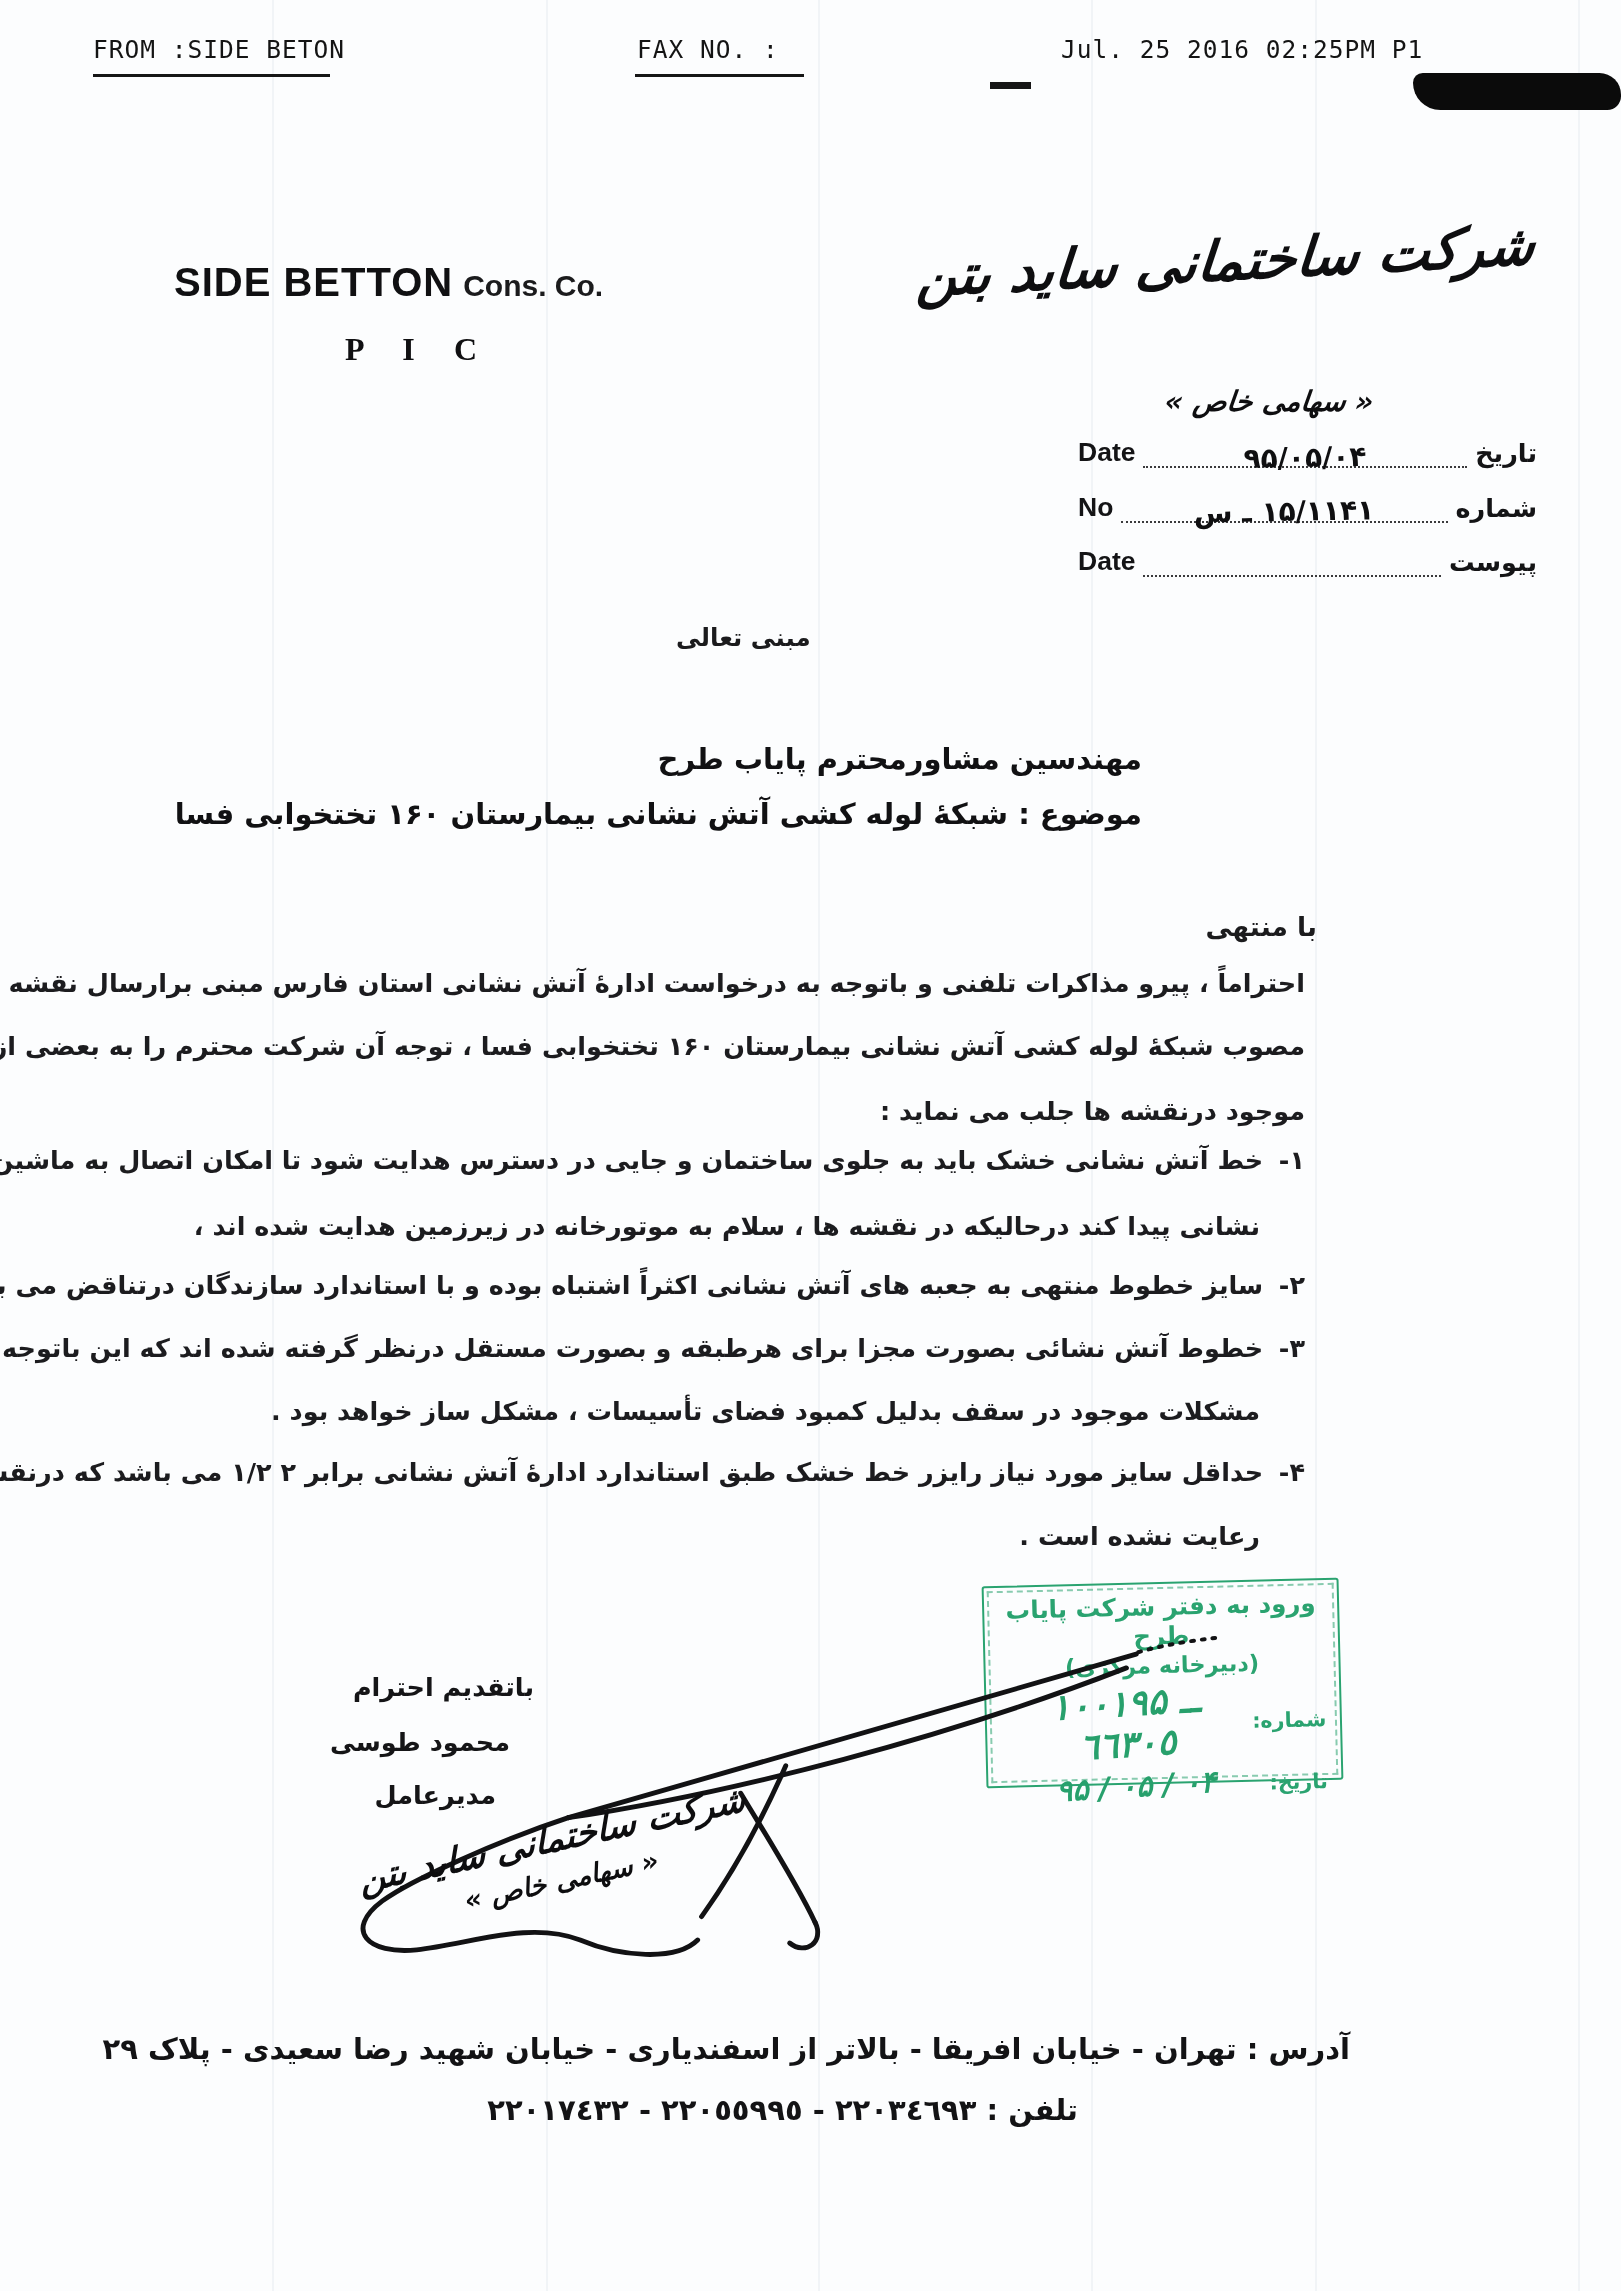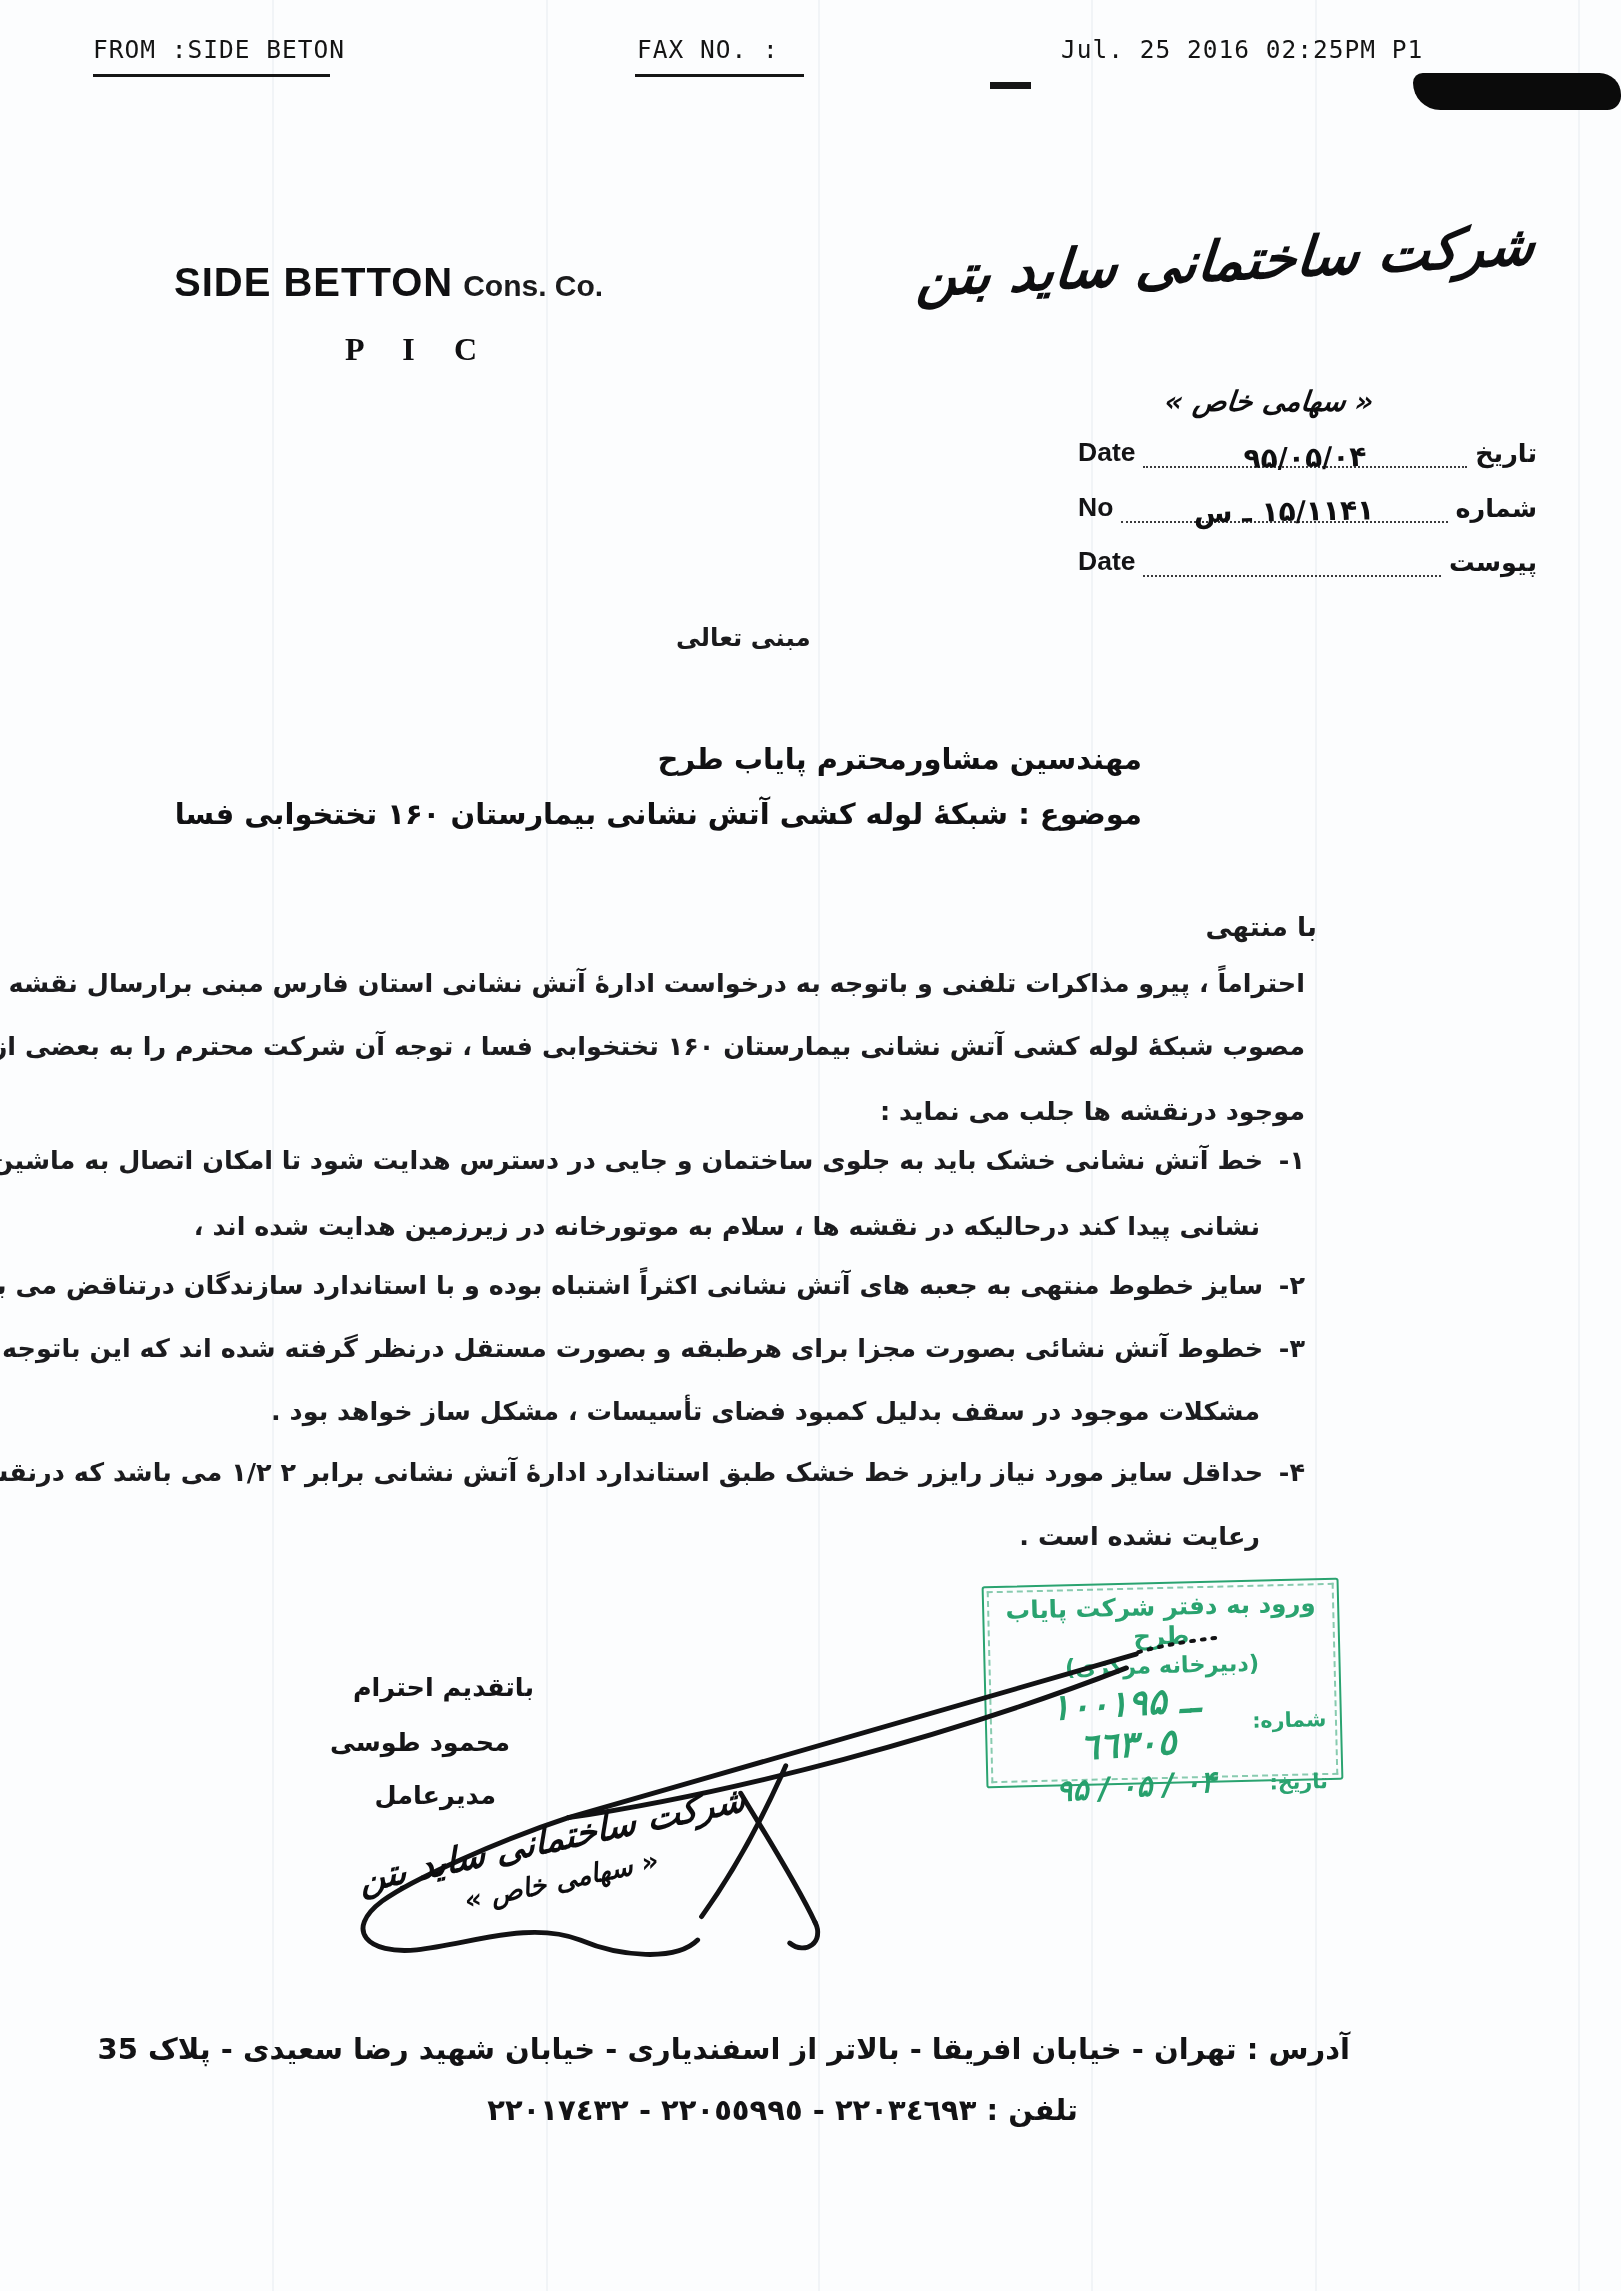--- a/index.html
+++ b/index.html
@@ -156,17 +156,17 @@
       <path d="M426,180 C456,230 482,270 502,312"></path>
       <path d="M502,312 C512,332 492,346 476,333"></path>
     </g>
   </svg>
 
   <div class="blackstamp">
     <div class="bs1 fa">شرکت ساختمانی ساید بتن</div>
     <div class="bs2 fa">« سهامی خاص »</div>
   </div>
 
-  <div class="abs footer-line" style="right:271px;top:2031px">آدرس : تهران - خیابان افریقا - بالاتر از اسفندیاری - خیابان شهید رضا سعیدی - پلاک 35</div>
+  <div class="abs footer-line" style="right:271px;top:2031px">آدرس : تهران - خیابان افریقا - بالاتر از اسفندیاری - خیابان شهید رضا سعیدی - پلاک ۲۹</div>
   <div class="abs footer-line" style="right:543px;top:2092px">تلفن : ٢٢٠٣٤٦٩٣ - ٢٢٠٥٥٩٩٥ - ٢٢٠١٧٤٣٢</div>
 
 </div>
 
 
 </body></html>

